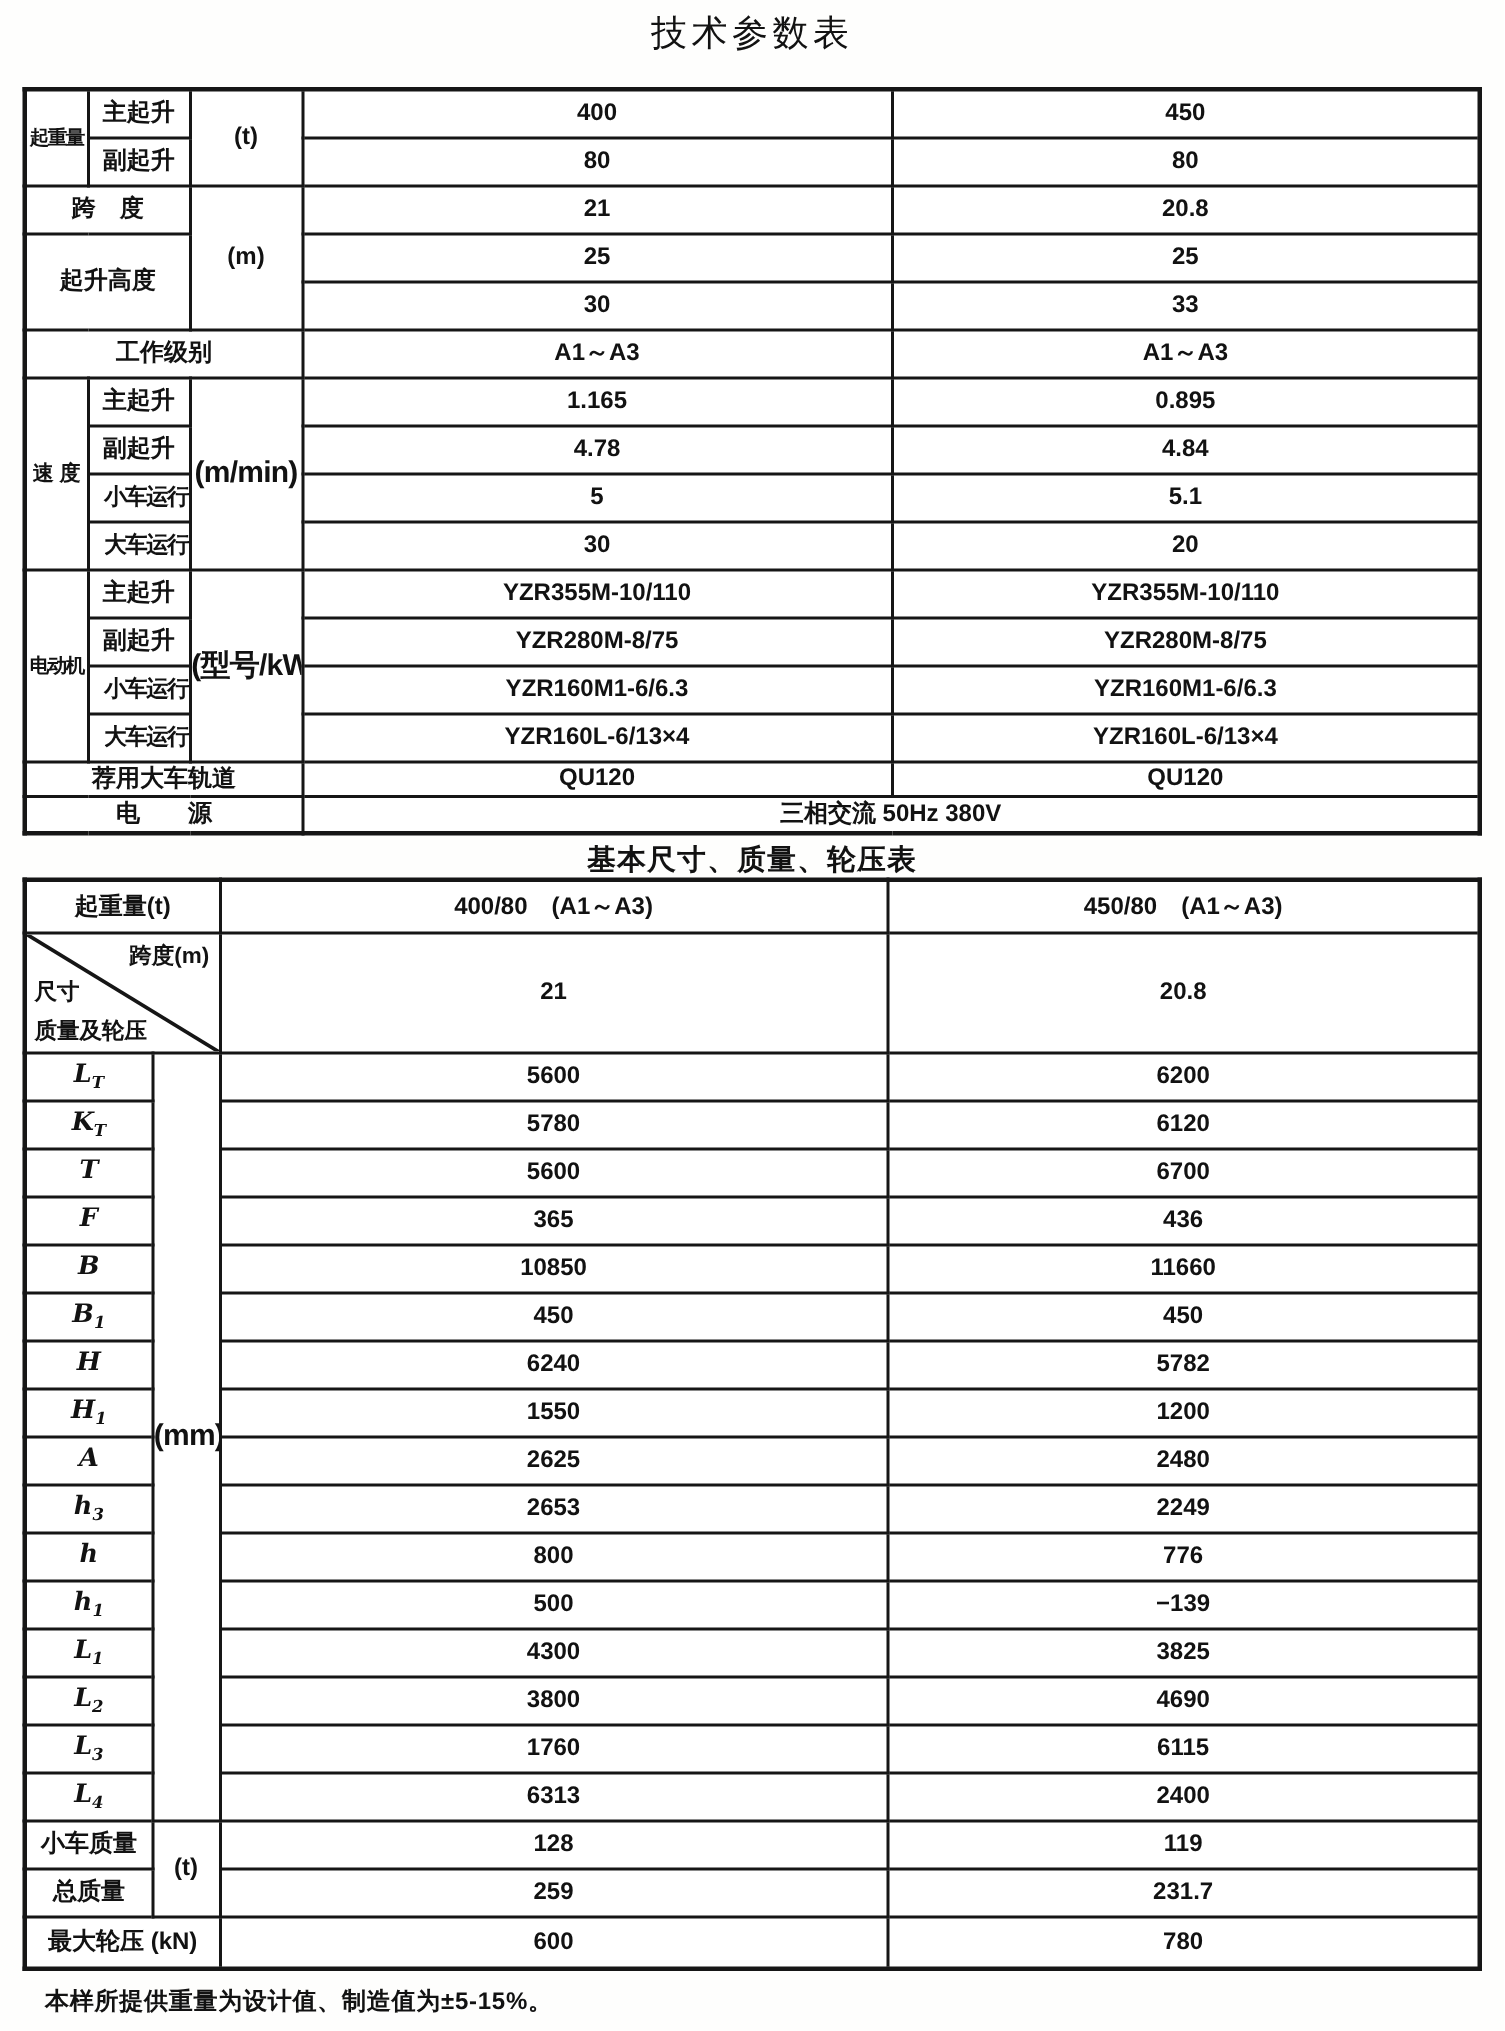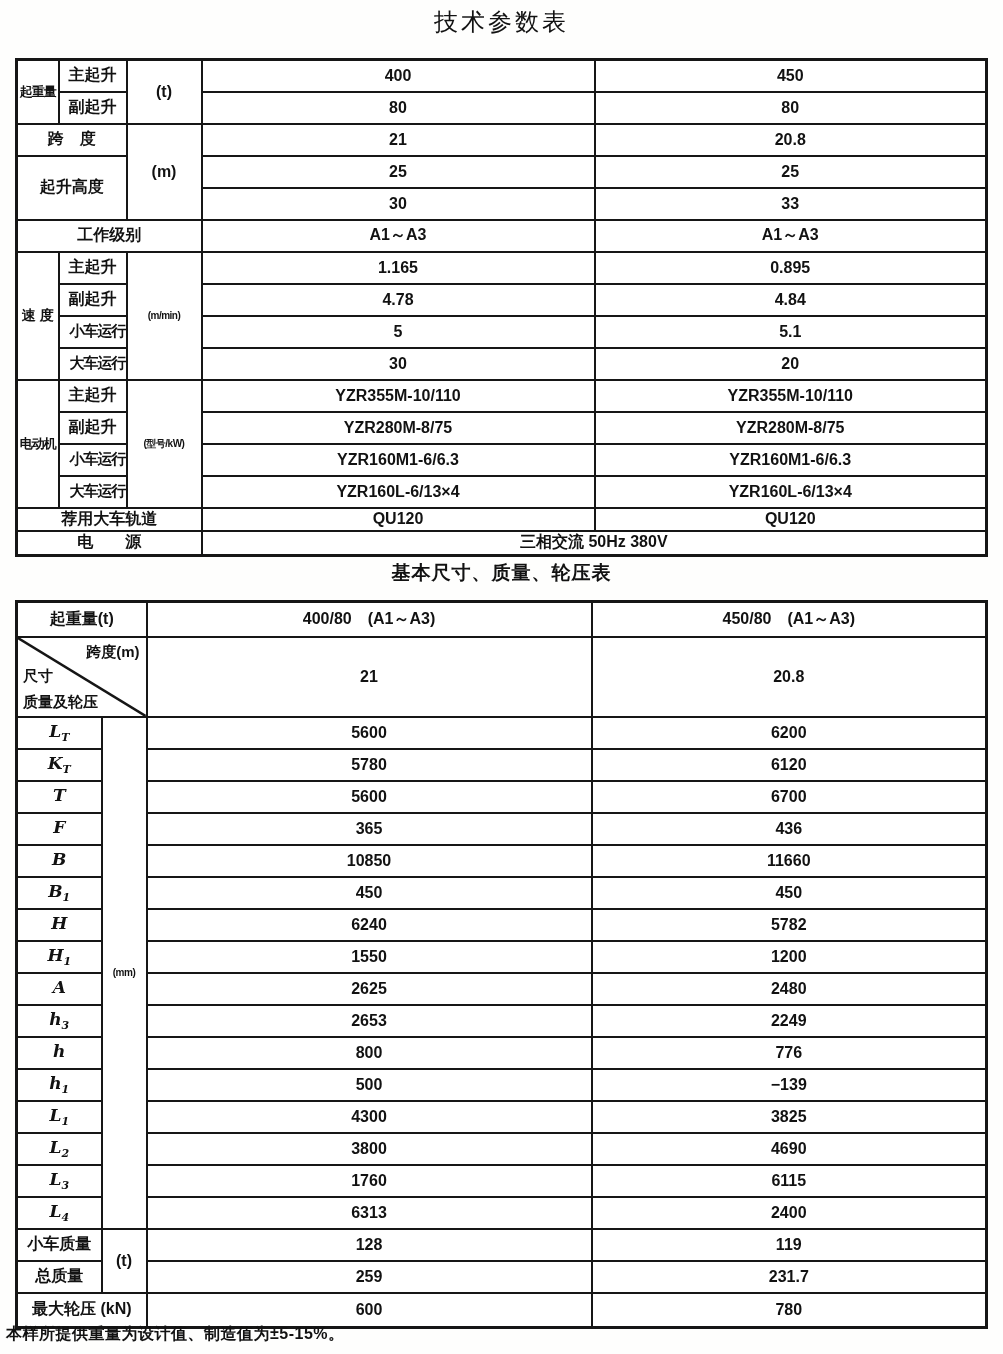--- a/index.html
+++ b/index.html
@@ -13,39 +13,39 @@
   }
   .title2{
     position:absolute;top:560px;left:0;width:100%;text-align:center;
     font-size:19px;font-weight:bold;letter-spacing:1px;
   }
   table.t{
     position:absolute;left:15px;border-collapse:collapse;table-layout:fixed;
     border:3px solid #161616;background:#fff;
   }
   #table1{top:58px;width:970px;}
-  #table2{top:600px;width:970px;}
+  #table2{top:585px;width:970px;}
   .t td{
     border:2px solid #161616;text-align:center;vertical-align:middle;
     font-size:16px;font-weight:bold;padding:0;overflow:hidden;white-space:nowrap;
   }
   .h32{height:32px}.h35{height:35px}.h80{height:80px}.h23{height:17px}.h25{height:25px}
   td.grp3{font-size:13px;letter-spacing:-1px;}
   td.grp2{font-size:14px;margin-left:12px;}
   td.sub4{font-size:15px;letter-spacing:-1px;text-align:right;}
-  td.unitT{font-size:10px;letter-spacing:-0.5px;}
+  td.unitT{font-size:20px;letter-spacing:-0.5px;}
   td.sym{font-family:"DejaVu Serif", serif;font-style:italic;font-size:17px;}
   td.sym sub{font-size:11px;}
   td.diag-cell{position:relative;padding:0;}
   .diag-svg{position:absolute;left:0;top:0;width:100%;height:100%;display:block;}
   .diag-tr{position:absolute;top:5px;right:6px;font-size:15px;font-weight:bold;}
   .diag-l1{position:absolute;left:5px;bottom:30px;font-size:15px;font-weight:bold;}
   .diag-l2{position:absolute;left:5px;bottom:4px;font-size:15px;font-weight:bold;}
   .footnote{
-    position:absolute;left:6px;top:1324px;font-size:16px;font-weight:bold;letter-spacing:0.5px;
+    position:absolute;left:30px;top:1324px;font-size:16px;font-weight:bold;letter-spacing:0.5px;
   }
 </style>
 </head>
 <body>
 
 <div class="page">
 
   <div class="title1">技术参数表</div>
 
   <table class="t" id="table1">

